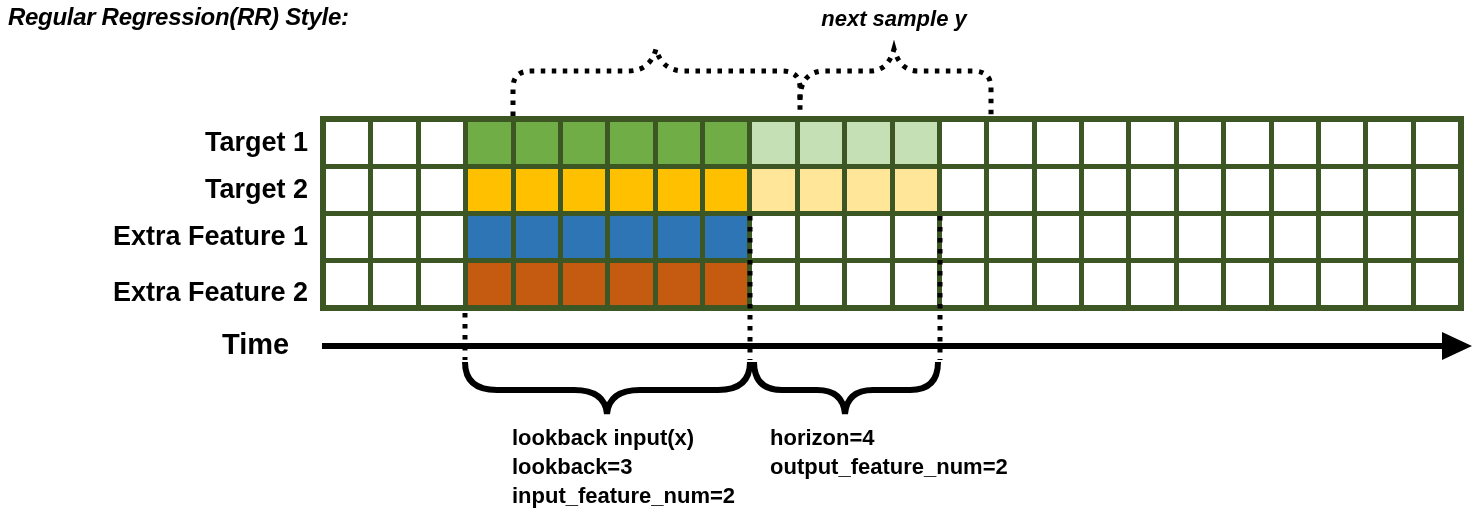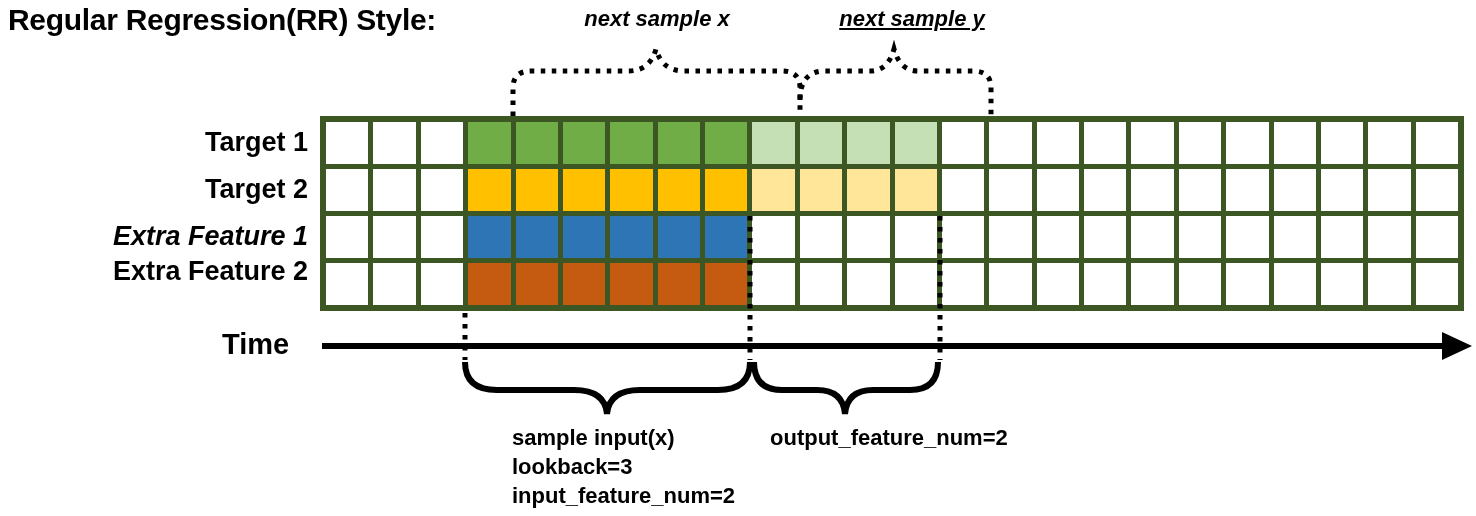--- a/index.html
+++ b/index.html
@@ -6,28 +6,28 @@
   .canvas{
     position:relative;
     width:1476px;height:516px;
     background:#ffffff;
     font-family:"Liberation Sans","DejaVu Sans",sans-serif;
     color:#000;
     overflow:hidden;
   }
   .title{
     position:absolute;left:8px;top:3px;
-    font-size:30px;font-weight:bold;letter-spacing:-0.3px;
+    font-size:24px;font-weight:bold;letter-spacing:-0.3px;font-style:italic;
   }
   .top-label{
     position:absolute;top:6px;width:240px;text-align:center;
     font-size:22px;font-style:italic;font-weight:600;
   }
   .top-label.x{left:537px;}
-  .top-label.y{left:792px;text-decoration:underline;}
+  .top-label.y{left:774px;}
   #grid{
     position:absolute;left:320px;top:116px;
     width:1144px;height:195px;box-sizing:border-box;
     padding:6px;display:grid;
     grid-template-columns:repeat(24,1fr);
     grid-template-rows:repeat(4,1fr);
     gap:5px;
   }
   .cell{width:100%;height:100%;}
   .row-label{
@@ -53,28 +53,27 @@
   .note.input{left:512px;}
   .note.output{left:770px;}
 </style>
 </head>
 <body>
 
 <div class="canvas">
 
   <div class="title">Regular Regression(RR) Style:</div>
 
-  <div class="top-label x">next sample x</div>
   <div class="top-label y">next sample y</div>
 
   <div id="row-labels">
       <div class="row-label" style="top: 119px;">Target 1</div>
       <div class="row-label" style="top: 166px;">Target 2</div>
-      <div class="row-label" style="top: 213px; font-style: italic;">Extra Feature 1</div>
-      <div class="row-label" style="top: 248px;">Extra Feature 2</div>
+      <div class="row-label" style="top: 213px;">Extra Feature 1</div>
+      <div class="row-label" style="top: 269px;">Extra Feature 2</div>
     </div>
 
   <div id="grid" style="background: rgb(60, 87, 35);">
       <div class="cell" style="background: rgb(255, 255, 255);"></div>
       <div class="cell" style="background: rgb(255, 255, 255);"></div>
       <div class="cell" style="background: rgb(255, 255, 255);"></div>
       <div class="cell" style="background: rgb(112, 173, 71);"></div>
       <div class="cell" style="background: rgb(112, 173, 71);"></div>
       <div class="cell" style="background: rgb(112, 173, 71);"></div>
       <div class="cell" style="background: rgb(112, 173, 71);"></div>
@@ -183,22 +182,23 @@
     <path class="axis-line" d="M 322,346 L 1444,346"></path>
     <polygon points="1442,332 1442,360 1472,346" fill="#000"></polygon>
 
     <path class="solid-brace" d="M 465,362 Q 465,390 497,390 L 574,390 Q 605,390 607,414 Q 609,390 640,390 L 718,390 Q 750,390 750,362"></path>
     <path class="solid-brace" d="M 754,362 Q 754,390 782,390 L 817,390 Q 843,390 845,414 Q 847,390 873,390 L 910,390 Q 938,390 938,362"></path>
   </svg>
 
   <div class="time-label">Time</div>
 
   <div class="note input">
-    <div>sample input(x)</div>
+    <div>lookback input(x)</div>
     <div>lookback=3</div>
     <div>input_feature_num=2</div>
   </div>
 
   <div class="note output">
+    <div>horizon=4</div>
     <div>output_feature_num=2</div>
   </div>
 
 </div>
 
 </body></html>

